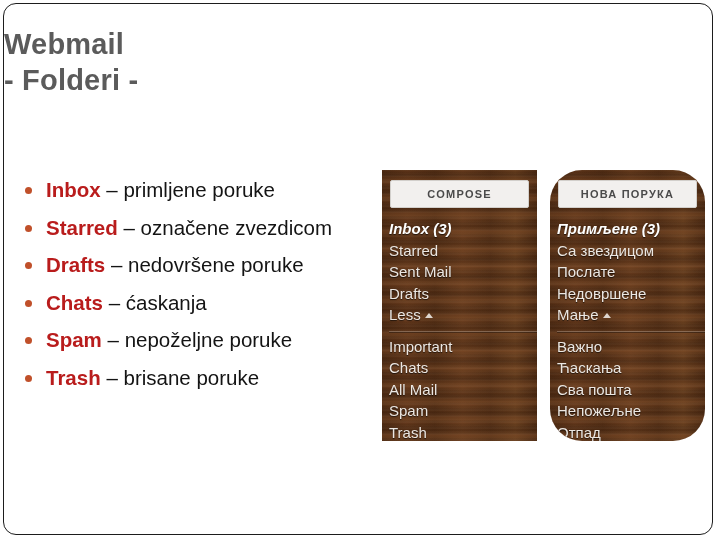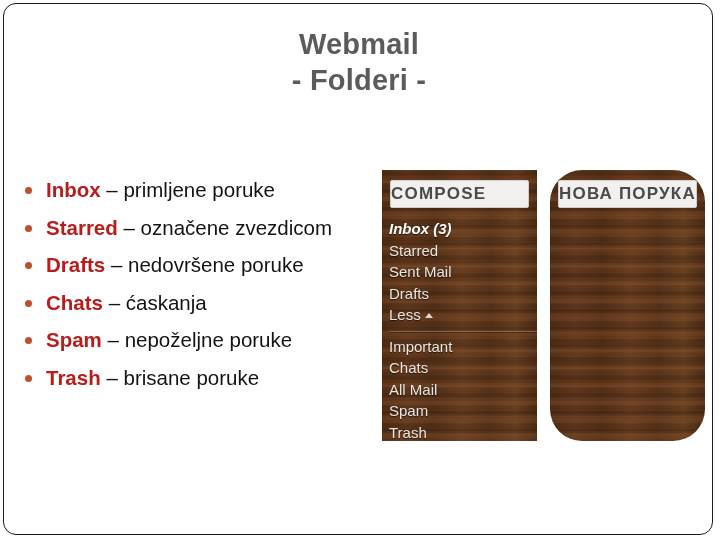--- a/index.html
+++ b/index.html
@@ -26,21 +26,21 @@
     border-radius: 13px;
     background: #ffffff;
   }
 
   
   #title-block {
     position: absolute;
     left: 0;
     top: 22px;
     width: 710px;
-    text-align: center;
+    text-align: left;
     color: #5b5b5b;
     font-weight: bold;
     font-size: 29px;
     line-height: 36px;
     letter-spacing: 0.2px;
   }
   #title-block div { white-space: nowrap; }
 
   
   #bullet-list {
@@ -114,24 +114,24 @@
     position: absolute;
     left: 8px;
     top: 10px;
     width: 139px;
     height: 28px;
     box-sizing: border-box;
     background: #f2f0ee;
     border: 1px solid #d2cfcb;
     border-radius: 2px;
     color: #4a4a4a;
-    font-size: 17px;
+    font-size: 11px;
     font-weight: bold;
     letter-spacing: 1.2px;
-    text-align: left;
+    text-align: center;
     line-height: 26px;
     white-space: nowrap;
   }
 
   .folder-list {
     position: absolute;
     left: 7px;
     top: 48px;
     width: 148px;
     margin: 0;
@@ -203,15 +203,28 @@
         <li class="folder-item">Important</li>
         <li class="folder-item">Chats</li>
         <li class="folder-item">All Mail</li>
         <li class="folder-item">Spam</li>
         <li class="folder-item">Trash</li>
       </ul>
   </div>
 
   <div class="wood-panel" id="panel-right">
     <div class="compose-button">НОВА ПОРУКА</div>
+    <ul class="folder-list">
+        <li class="folder-item bold">Примљене (3)</li>
+        <li class="folder-item">Са звездицом</li>
+        <li class="folder-item">Послате</li>
+        <li class="folder-item">Недовршене</li>
+        <li class="folder-item less-row"><span>Мање</span><span class="less-arrow"></span></li>
+        <li class="folder-divider"></li>
+        <li class="folder-item">Важно</li>
+        <li class="folder-item">Ћаскања</li>
+        <li class="folder-item">Сва пошта</li>
+        <li class="folder-item">Непожељне</li>
+        <li class="folder-item">Отпад</li>
+      </ul>
   </div>
 
 </div>
 
 </body></html>

